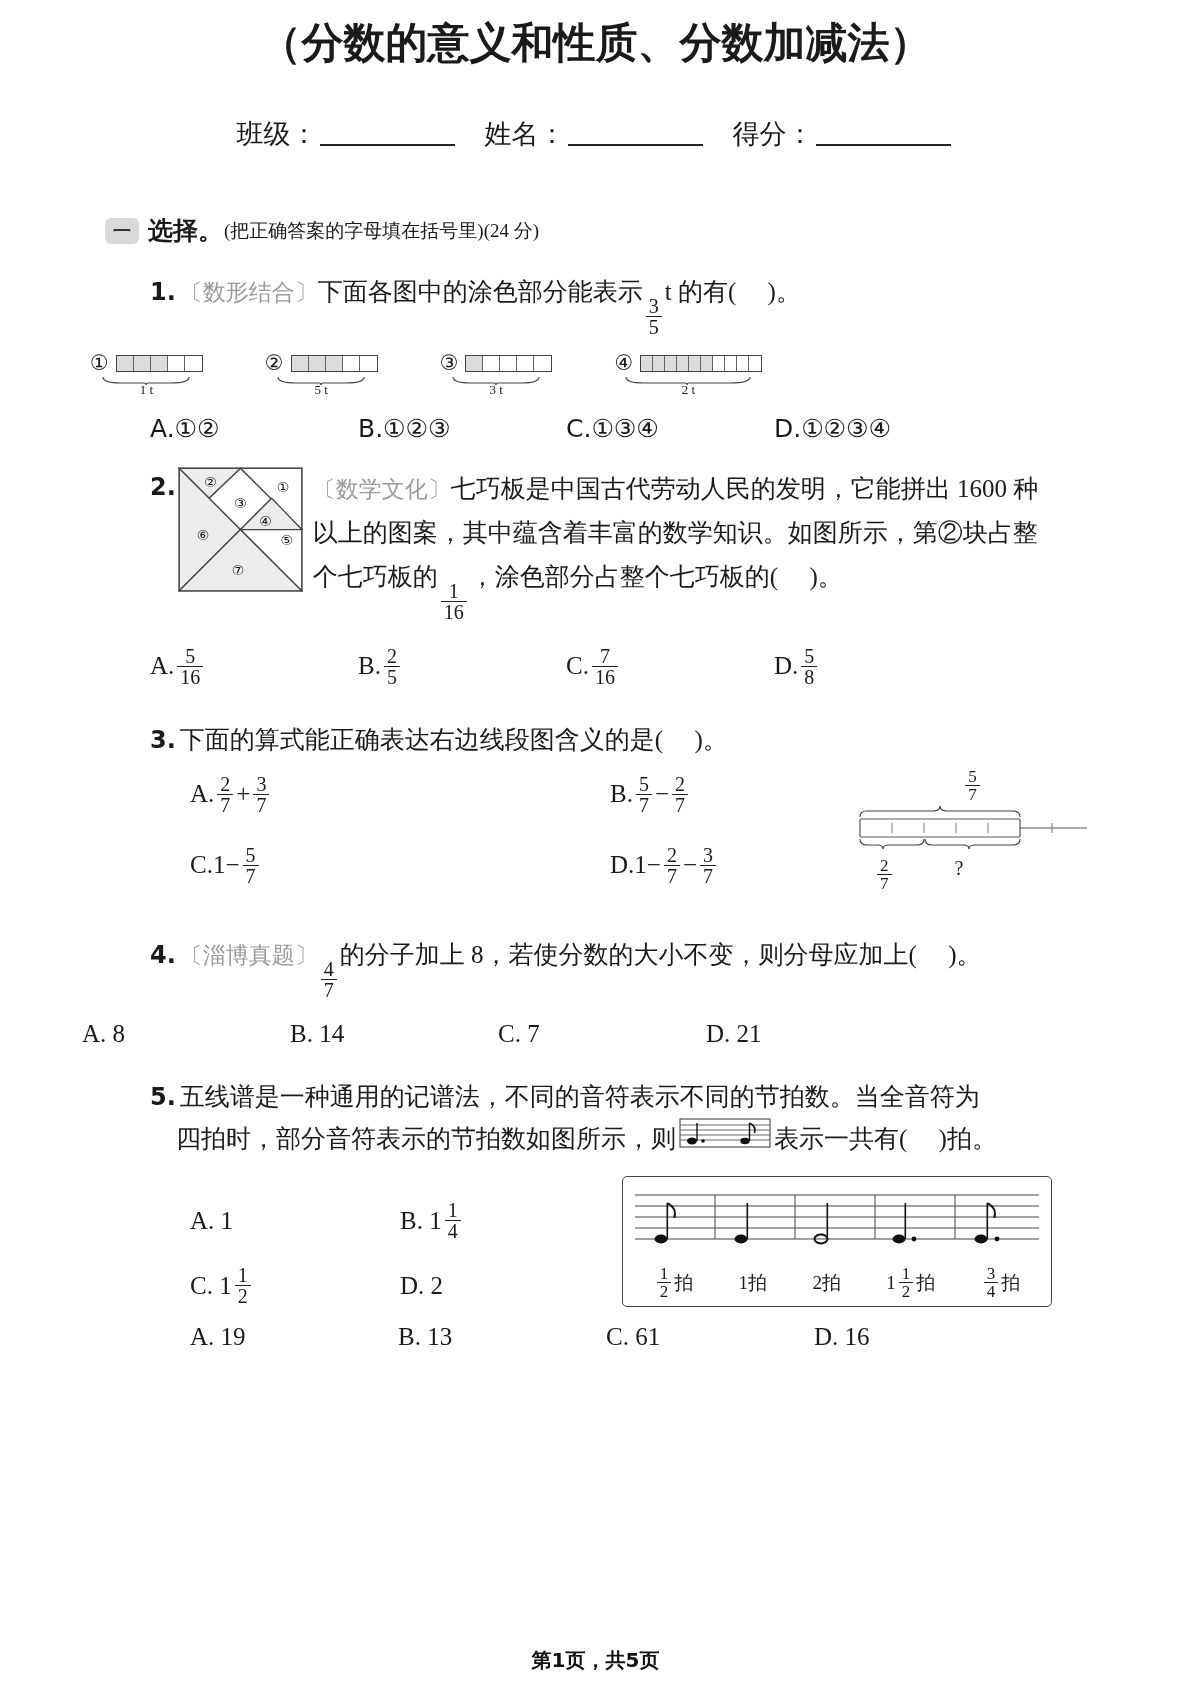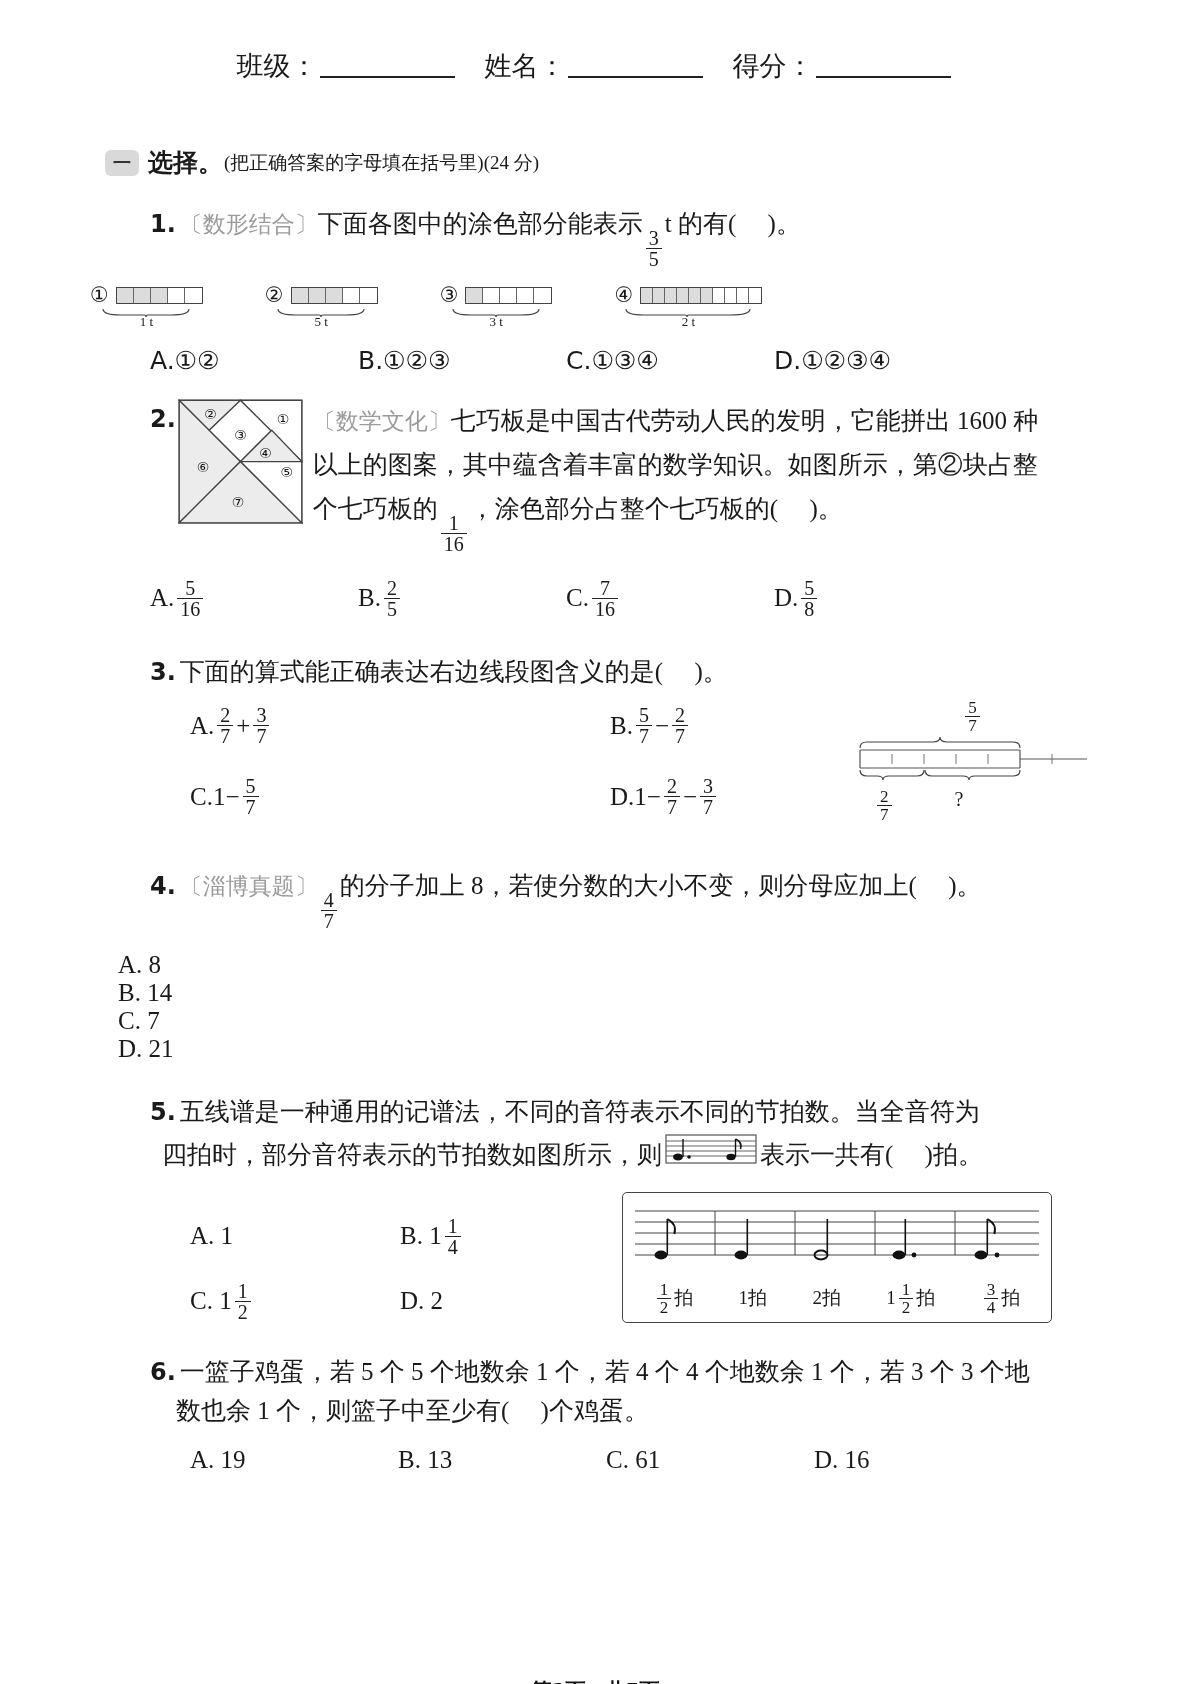--- a/index.html
+++ b/index.html
@@ -137,20 +137,21 @@
     text-align:center;
     font-family:"DejaVu Sans","Liberation Sans",sans-serif;
     font-weight:bold; font-size:20px; color:#111;
   }
 </style>
 </head>
 <body>
 
 <div class="page">
 
+  <div class="title-sub">（分数的意义和性质、分数加减法）</div>
 
   <div class="idline">
     <div class="idfield">
       <span class="lbl">班级：</span>
       <span class="blank"></span>
     </div>
     <div class="idfield">
       <span class="lbl">姓名：</span>
       <span class="blank"></span>
     </div>
@@ -416,30 +417,30 @@
     </div>
   </div>
 
   <div class="q" style="margin-top:44px;">
     <span class="qnum">4.</span><span class="tag">〔淄博真题〕</span><span class="frac">
         <span class="num">4</span>
         <span class="den">7</span>
       </span><span>的分子加上 8，若使分数的大小不变，则分母应加上(</span><span>&nbsp;&nbsp;&nbsp;&nbsp;&nbsp;</span><span>)。</span>
   </div>
 
-  <div class="opts c4" style="margin-left:118px; margin-top:20px;flex-direction:column;">
+  <div class="opts c4" style="margin-left:82px; margin-top:20px;">
     <span class="opt">A. 8</span>
     <span class="opt">B. 14</span>
     <span class="opt">C. 7</span>
     <span class="opt">D. 21</span>
   </div>
 
   <div class="q" style="margin-top:30px;">
     <span class="qnum">5.</span><span>五线谱是一种通用的记谱法，不同的音符表示不同的节拍数。当全音符为</span>
-    <div style="margin-left:12px; display:flex; align-items:center; flex-wrap:wrap;">
+    <div style="margin-left:26px; display:flex; align-items:center; flex-wrap:wrap;">
       <span>四拍时，部分音符表示的节拍数如图所示，则</span>
       <span class="inline-staff">
         <svg width="92" height="34">
           <rect x="1" y="3" width="90" height="28" fill="#fff" stroke="#444" stroke-width="1.1"></rect>
           <line x1="1" y1="9" x2="91" y2="9" stroke="#555" stroke-width="0.9"></line>
           <line x1="1" y1="14" x2="91" y2="14" stroke="#555" stroke-width="0.9"></line>
           <line x1="1" y1="19" x2="91" y2="19" stroke="#555" stroke-width="0.9"></line>
           <line x1="1" y1="24" x2="91" y2="24" stroke="#555" stroke-width="0.9"></line>
           <ellipse cx="13" cy="25" rx="5" ry="3.4" fill="#111"></ellipse>
           <line x1="18" y1="25" x2="18" y2="7" stroke="#111" stroke-width="1.4"></line>
@@ -554,26 +555,20 @@
           <span class="frac sm">
               <span class="num">3</span>
               <span class="den">4</span>
             </span>
             <span>拍</span>
         </span>
       </div>
     </div>
   </div>
 
-  <div class="q" style="margin-top:30px;">
-    <span class="qnum">6.</span><span>一篮子鸡蛋，若 5 个 5 个地数余 1 个，若 4 个 4 个地数余 1 个，若 3 个 3 个地</span>
-    <div style="margin-left:26px;">
-      <span>数也余 1 个，则篮子中至少有(</span><span>&nbsp;&nbsp;&nbsp;&nbsp;&nbsp;</span><span>)个鸡蛋。</span>
-    </div>
-  </div>
 
   <div class="opts c4" style="margin-left:190px; margin-top:16px;">
     <span class="opt">A. 19</span>
     <span class="opt">B. 13</span>
     <span class="opt">C. 61</span>
     <span class="opt">D. 16</span>
   </div>
 
   <div class="footer">第1页，共5页</div>
 

